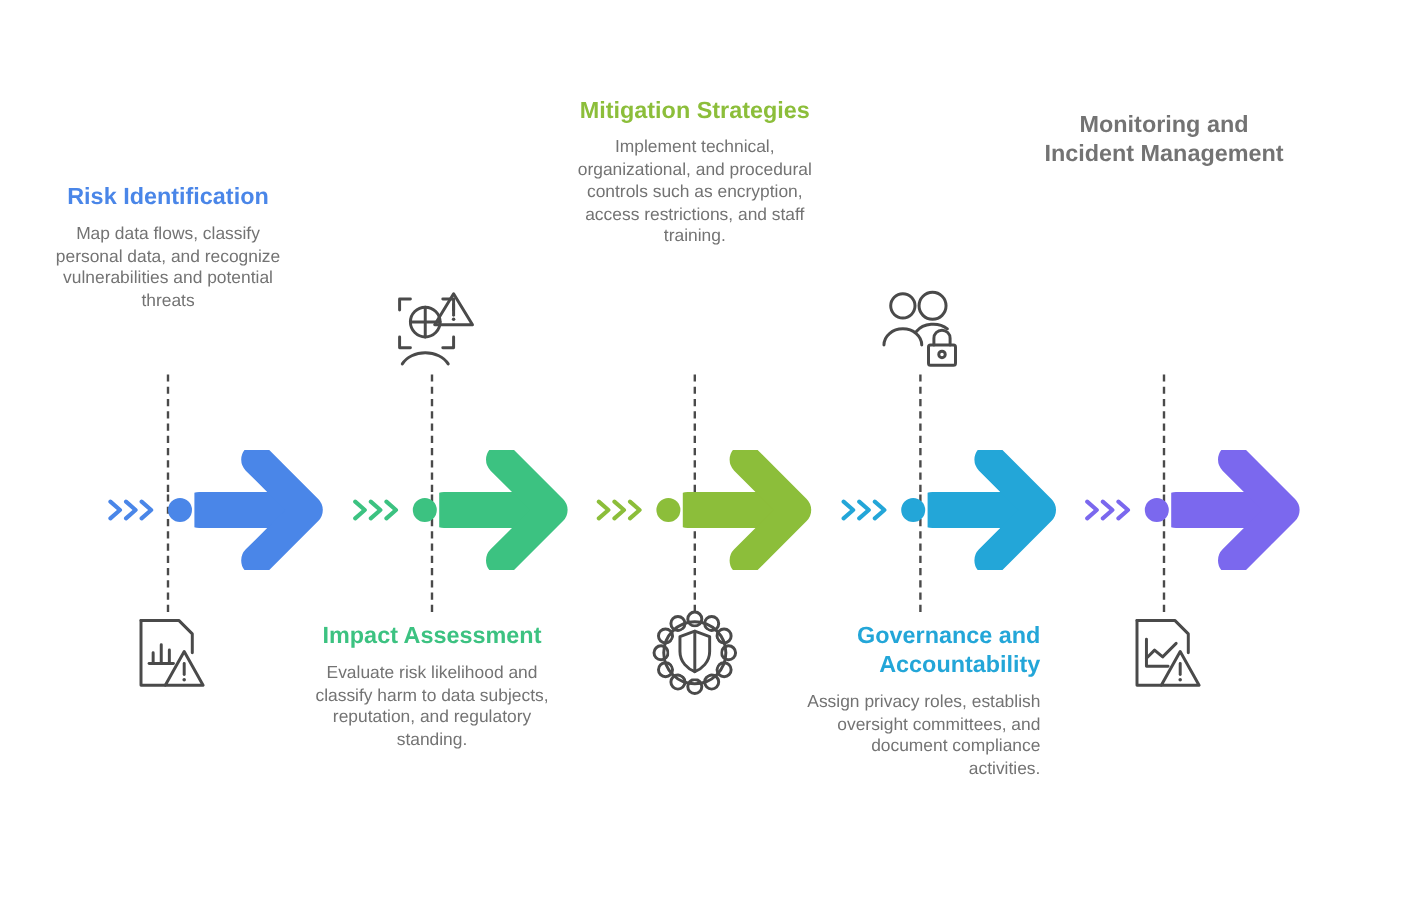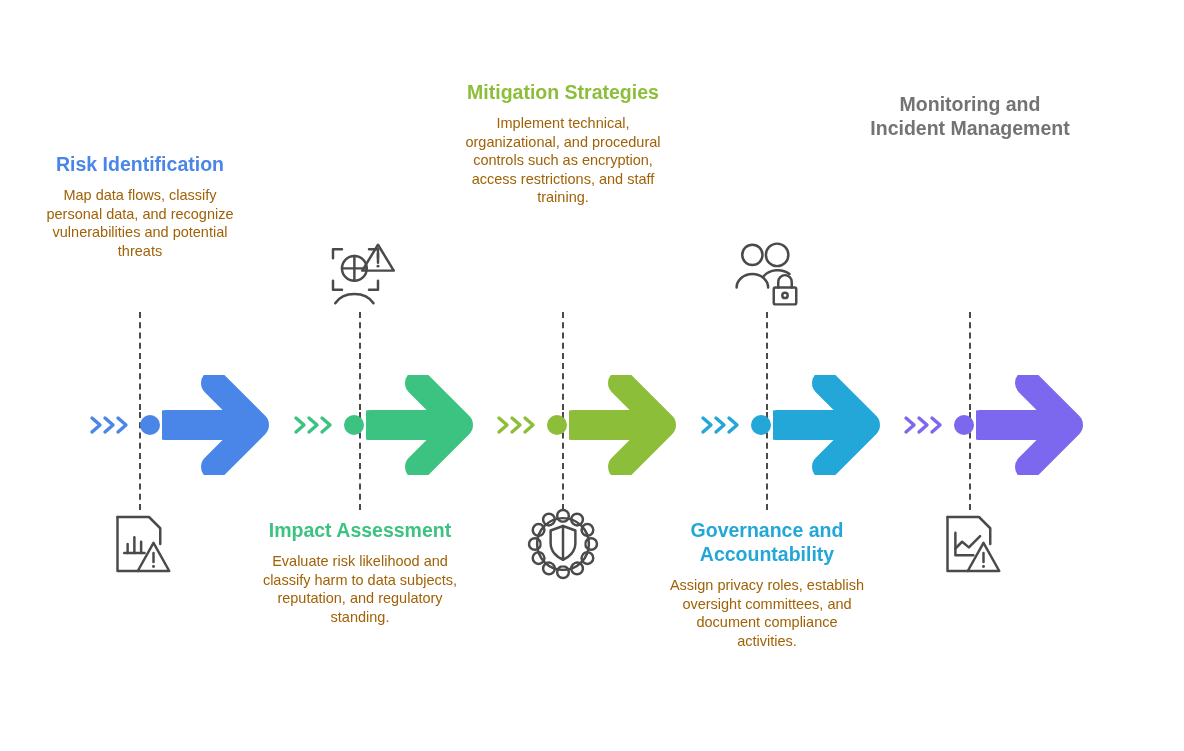--- a/index.html
+++ b/index.html
@@ -48,21 +48,21 @@
   }
   .title {
     font-size: 19.5px;
     font-weight: bold;
     line-height: 24px;
     margin: 0 0 10px 0;
   }
   .desc {
     font-size: 14.5px;
     line-height: 18.6px;
-    color: #a16207;
+    color: #737373;
     margin: 0;
   }
 
   
   .iconwrap {
     position: absolute;
     left: 50%;
     transform: translateX(-50%);
     width: 72px;
     height: 72px;
@@ -129,21 +129,21 @@
           <circle fill="none" stroke="#4a4a4a" stroke-width="2.2" stroke-linecap="round" stroke-linejoin="round" cx="27" cy="27" r="11"></circle>
           <path fill="none" stroke="#4a4a4a" stroke-width="2.2" stroke-linecap="round" stroke-linejoin="round" d="M27 16 v22"></path>
           <path fill="none" stroke="#4a4a4a" stroke-width="2.2" stroke-linecap="round" stroke-linejoin="round" d="M16 27 h22"></path>
           <path fill="none" stroke="#4a4a4a" stroke-width="2.2" stroke-linecap="round" stroke-linejoin="round" d="M10 58 a19 15 0 0 1 34 0"></path>
           <path fill="none" stroke="#4a4a4a" stroke-width="2.2" stroke-linecap="round" stroke-linejoin="round" d="M48 6 L62 29 H34 Z"></path>
           <path fill="none" stroke="#4a4a4a" stroke-width="2.2" stroke-linecap="round" stroke-linejoin="round" d="M48 14 v8"></path>
           <circle cx="48" cy="25" r="1.3" fill="#4a4a4a" stroke="none"></circle>
         </svg>
       </div>
     </div>
-    <div class="step" style="left: 457px;">
+    <div class="step" style="left: 473px;">
       <div class="dash up"></div>
       <div class="dash down"></div>
       <div class="textblock" style="top: 80px;">
         <div class="title" style="color: rgb(140, 190, 58);">Mitigation Strategies</div>
         <div class="desc">Implement technical, organizational, and procedural controls such as encryption, access restrictions, and staff training.</div>
       </div>
       <div class="iconwrap" style="top: 508px;">
         <svg viewBox="0 0 64 64">
           <circle fill="none" stroke="#4a4a4a" stroke-width="2.2" stroke-linecap="round" stroke-linejoin="round" cx="32" cy="32" r="23"></circle>
           <circle cx="57.0" cy="32.0" r="5.2" fill="none" stroke="#4a4a4a" stroke-width="2.2" stroke-linecap="round" stroke-linejoin="round"></circle>
@@ -160,21 +160,21 @@
           <circle cx="53.7" cy="19.5" r="5.2" fill="none" stroke="#4a4a4a" stroke-width="2.2" stroke-linecap="round" stroke-linejoin="round"></circle>
           <circle cx="32" cy="32" r="19" fill="#ffffff" stroke="none"></circle>
           <path fill="none" stroke="#4a4a4a" stroke-width="2.2" stroke-linecap="round" stroke-linejoin="round" d="M32 16 l11 4 v11 c0 8 -6 13 -11 15 c-5 -2 -11 -7 -11 -15 V20 Z"></path>
           <path fill="none" stroke="#4a4a4a" stroke-width="2.2" stroke-linecap="round" stroke-linejoin="round" d="M32 16 v30"></path>
         </svg>
       </div>
     </div>
     <div class="step" style="left: 661px;">
       <div class="dash up"></div>
       <div class="dash down"></div>
-      <div class="textblock" style="top: 518px;">
+      <div class="textblock" style="top: 518px; text-align: right;">
         <div class="title" style="color: rgb(35, 166, 216);">Governance and Accountability</div>
         <div class="desc">Assign privacy roles, establish oversight committees, and document compliance activities.</div>
       </div>
       <div class="iconwrap" style="top: 238px;">
         <svg viewBox="0 0 64 64">
           <circle fill="none" stroke="#4a4a4a" stroke-width="2.2" stroke-linecap="round" stroke-linejoin="round" cx="19" cy="15" r="9"></circle>
           <circle fill="none" stroke="#4a4a4a" stroke-width="2.2" stroke-linecap="round" stroke-linejoin="round" cx="41" cy="15" r="10"></circle>
           <path fill="none" stroke="#4a4a4a" stroke-width="2.2" stroke-linecap="round" stroke-linejoin="round" d="M5 44 a14 12 0 0 1 28 0"></path>
           <path fill="none" stroke="#4a4a4a" stroke-width="2.2" stroke-linecap="round" stroke-linejoin="round" d="M29 34 a15 12 0 0 1 23 -2"></path>
           <rect fill="none" stroke="#4a4a4a" stroke-width="2.2" stroke-linecap="round" stroke-linejoin="round" x="38" y="44" width="20" height="15" rx="1.5"></rect>

